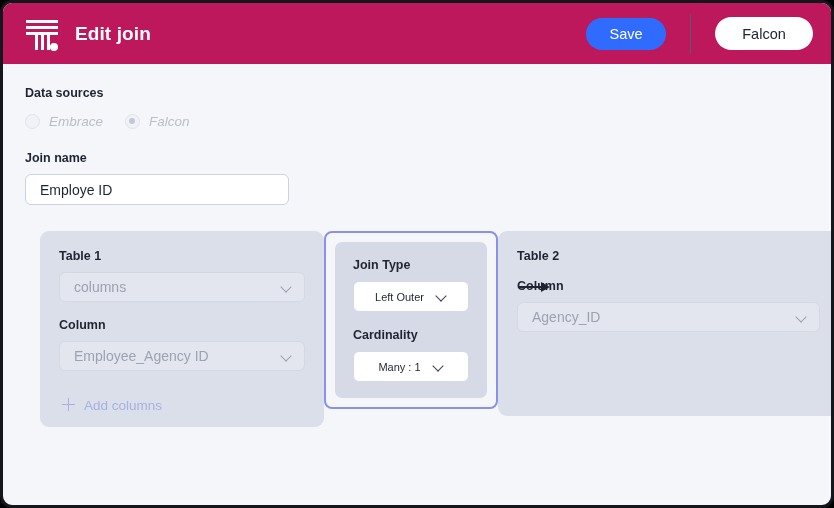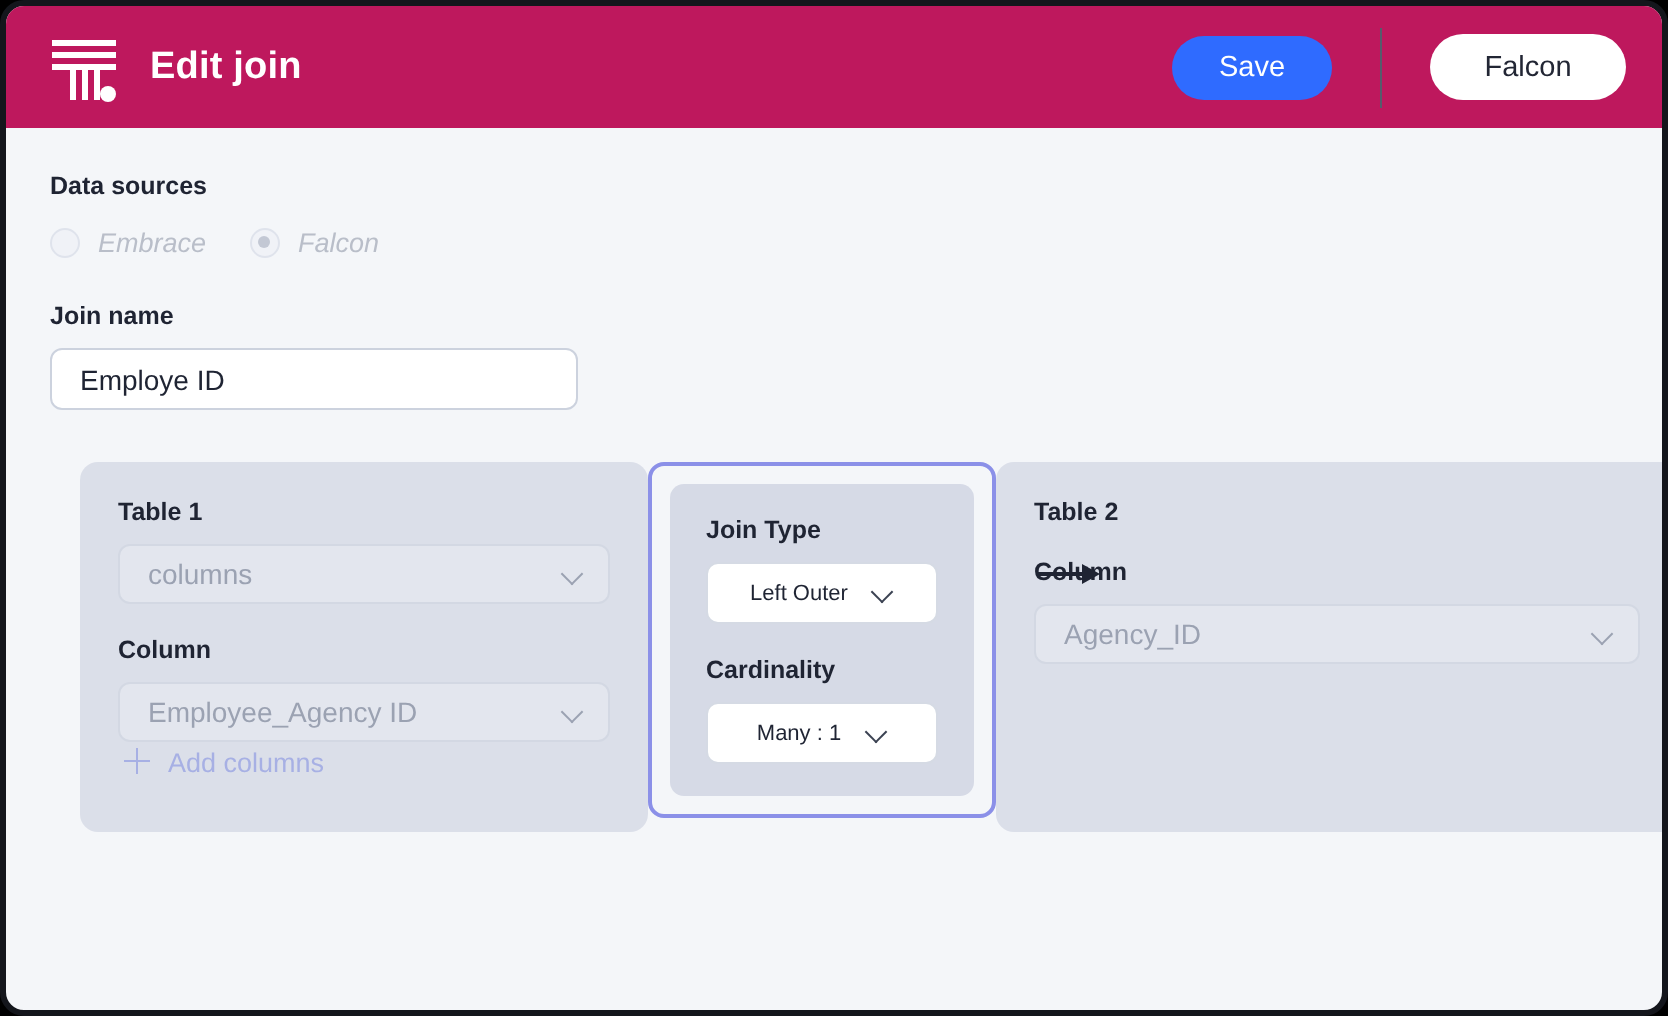--- a/index.html
+++ b/index.html
@@ -234,21 +234,21 @@
     left: 1px;
     top: 1px;
     width: 7px;
     height: 7px;
     border-right: 1.6px solid currentColor;
     border-bottom: 1.6px solid currentColor;
     transform: rotate(45deg);
   }
 
   .add-columns {
-    margin-top: 3px;
+    margin-top: 27px;
     display: flex;
     gap: 9px;
     color: #a7b0e4;
     font-size: 13.5px;
     cursor: pointer;
     padding-left: 3px;
   }
   .plus {
     position: relative;
     width: 13px;

